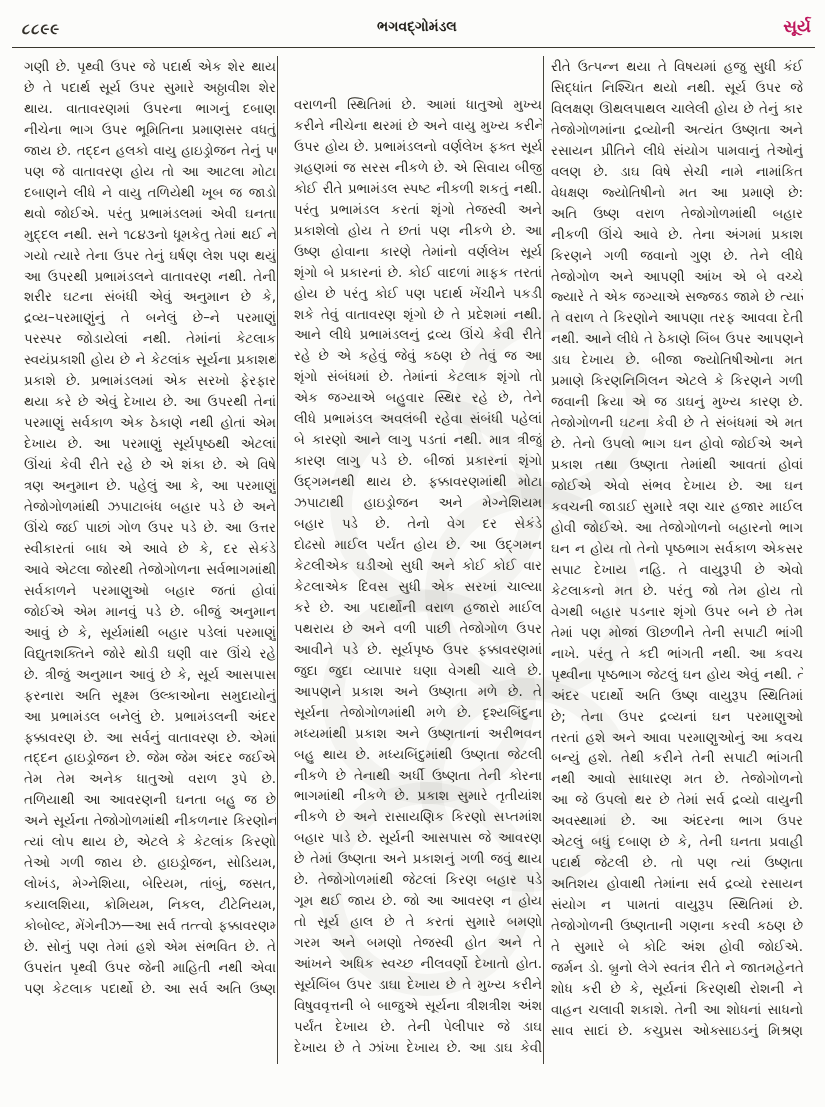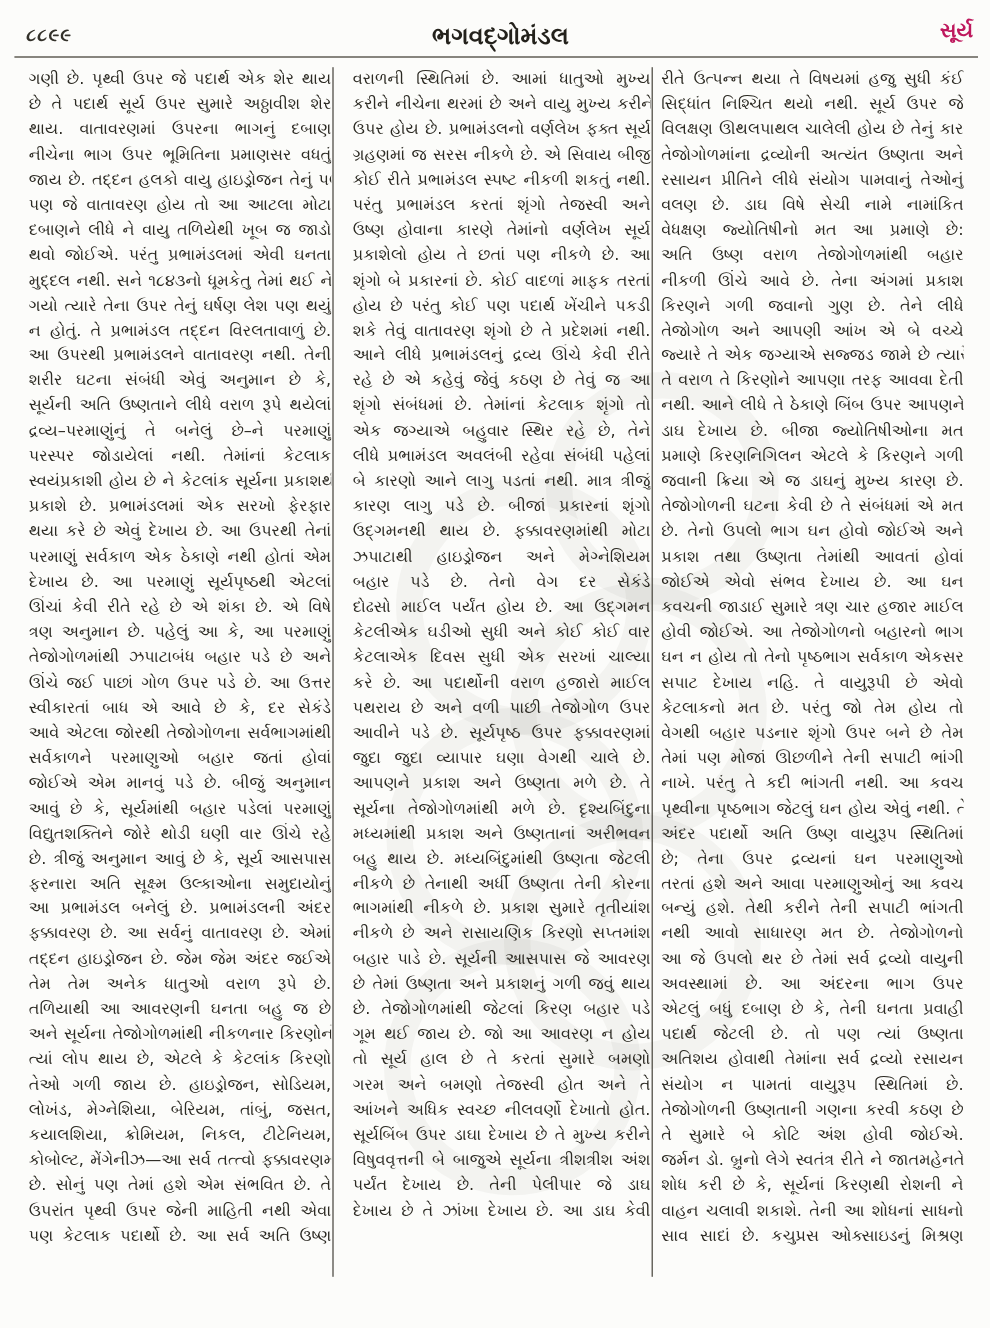--- a/index.html
+++ b/index.html
@@ -29,21 +29,21 @@
     font-size: 15px;
     font-weight: bold;
     letter-spacing: 1px;
     color: #33312a;
     transform: skewX(-6deg);
   }
   .ptitle {
     position: absolute;
     left: 0; right: 16px; top: 4px;
     text-align: center;
-    font-size: 20px;
+    font-size: 14px;
     font-weight: bold;
     color: #23211b;
     margin-left: 25px;
   }
   .edgeword {
     position: absolute;
     right: 14px; top: 2px;
     font-size: 17px;
     font-weight: bold;
     color: #be185d;
@@ -58,21 +58,21 @@
   .col {
     position: absolute;
     top: 57px;
     height: 1008px;
     overflow: hidden;
     font-size: 13.4px;
     line-height: 20.95px;
     word-spacing: 1px;
   }
   #col1 { left: 24px;  width: 252px; }
-  #col2 { left: 294px; width: 248px; }
+  #col2 { left: 294px; width: 248px; margin-top: 38px; }
   #col3 { left: 551px; width: 252px; }
   .tline {
     text-align: justify;
     text-align-last: justify;
     white-space: nowrap;
     overflow: hidden;
     color: #2b2922;
   }
   .vdiv {
     position: absolute;
@@ -121,24 +121,22 @@
       <div class="tline">ગણી છે. પૃથ્વી ઉપર જે પદાર્થ એક શેર થાય</div>
       <div class="tline">છે તે પદાર્થ સૂર્ય ઉપર સુમારે અઠ્ઠાવીશ શેર</div>
       <div class="tline">થાય. વાતાવરણમાં ઉપરના ભાગનું દબાણ</div>
       <div class="tline">નીચેના ભાગ ઉપર ભૂમિતિના પ્રમાણસર વધતું</div>
       <div class="tline">જાય છે. તદ્દન હલકો વાયુ હાઇડ્રોજન તેનું પણ</div>
       <div class="tline">પણ જે વાતાવરણ હોય તો આ આટલા મોટા</div>
       <div class="tline">દબાણને લીધે ને વાયુ તળિયેથી ખૂબ જ જાડો</div>
       <div class="tline">થવો જોઈએ. પરંતુ પ્રભામંડલમાં એવી ઘનતા</div>
       <div class="tline">મુદ્દલ નથી. સને ૧૮૪૩નો ધૂમકેતુ તેમાં થઈ ને</div>
       <div class="tline">ગયો ત્યારે તેના ઉપર તેનું ઘર્ષણ લેશ પણ થયું</div>
-      <div class="tline">ન હોતું. તે પ્રભામંડલ તદ્દન વિરલતાવાળું છે.</div>
       <div class="tline">આ ઉપરથી પ્રભામંડલને વાતાવરણ નથી. તેની</div>
       <div class="tline">શરીર ઘટના સંબંધી એવું અનુમાન છે કે,</div>
-      <div class="tline">સૂર્યની અતિ ઉષ્ણતાને લીધે વરાળ રૂપે થયેલાં</div>
       <div class="tline">દ્રવ્ય–પરમાણુંનું તે બનેલું છે–ને પરમાણું</div>
       <div class="tline">પરસ્પર જોડાયેલાં નથી. તેમાંનાં કેટલાક</div>
       <div class="tline">સ્વયંપ્રકાશી હોય છે ને કેટલાંક સૂર્યના પ્રકાશથી</div>
       <div class="tline">પ્રકાશે છે. પ્રભામંડલમાં એક સરખો ફેરફાર</div>
       <div class="tline">થયા કરે છે એવું દેખાય છે. આ ઉપરથી તેનાં</div>
       <div class="tline">પરમાણું સર્વકાળ એક ઠેકાણે નથી હોતાં એમ</div>
       <div class="tline">દેખાય છે. આ પરમાણું સૂર્યપૃષ્ઠથી એટલાં</div>
       <div class="tline">ઊંચાં કેવી રીતે રહે છે એ શંકા છે. એ વિષે</div>
       <div class="tline">ત્રણ અનુમાન છે. પહેલું આ કે, આ પરમાણું</div>
       <div class="tline">તેજોગોળમાંથી ઝપાટાબંધ બહાર પડે છે અને</div>
@@ -167,22 +165,22 @@
       <div class="tline">પણ કેટલાક પદાર્થો છે. આ સર્વ અતિ ઉષ્ણ</div>
     </div>
   <div class="vdiv" id="vdiv1"></div>
   <div class="col" id="col2">
       <div class="tline">વરાળની સ્થિતિમાં છે. આમાં ધાતુઓ મુખ્ય</div>
       <div class="tline">કરીને નીચેના થરમાં છે અને વાયુ મુખ્ય કરીને</div>
       <div class="tline">ઉપર હોય છે. પ્રભામંડલનો વર્ણલેખ ફક્ત સૂર્ય</div>
       <div class="tline">ગ્રહણમાં જ સરસ નીકળે છે. એ સિવાય બીજી</div>
       <div class="tline">કોઈ રીતે પ્રભામંડલ સ્પષ્ટ નીકળી શકતું નથી.</div>
       <div class="tline">પરંતુ પ્રભામંડલ કરતાં શૃંગો તેજસ્વી અને</div>
+      <div class="tline">પ્રકાશેલો હોય તે છતાં પણ નીકળે છે. આ</div>
       <div class="tline">ઉષ્ણ હોવાના કારણે તેમાંનો વર્ણલેખ સૂર્ય</div>
-      <div class="tline">પ્રકાશેલો હોય તે છતાં પણ નીકળે છે. આ</div>
       <div class="tline">શૃંગો બે પ્રકારનાં છે. કોઈ વાદળાં માફક તરતાં</div>
       <div class="tline">હોય છે પરંતુ કોઈ પણ પદાર્થ ખેંચીને પકડી</div>
       <div class="tline">શકે તેવું વાતાવરણ શૃંગો છે તે પ્રદેશમાં નથી.</div>
       <div class="tline">આને લીધે પ્રભામંડલનું દ્રવ્ય ઊંચે કેવી રીતે</div>
       <div class="tline">રહે છે એ કહેવું જેવું કઠણ છે તેવું જ આ</div>
       <div class="tline">શૃંગો સંબંધમાં છે. તેમાંનાં કેટલાક શૃંગો તો</div>
       <div class="tline">એક જગ્યાએ બહુવાર સ્થિર રહે છે, તેને</div>
       <div class="tline">લીધે પ્રભામંડલ અવલંબી રહેવા સંબંધી પહેલાં</div>
       <div class="tline">બે કારણો આને લાગુ પડતાં નથી. માત્ર ત્રીજું</div>
       <div class="tline">કારણ લાગુ પડે છે. બીજાં પ્રકારનાં શૃંગો</div>

